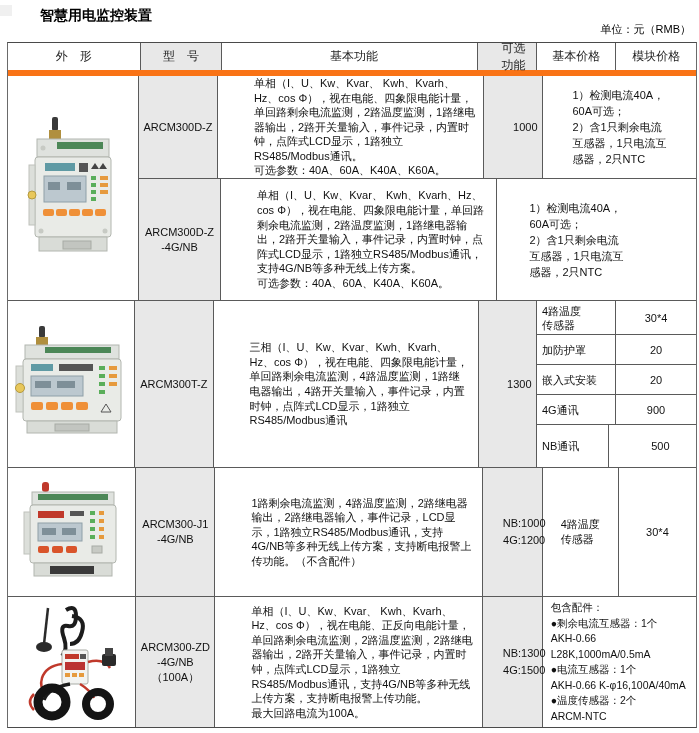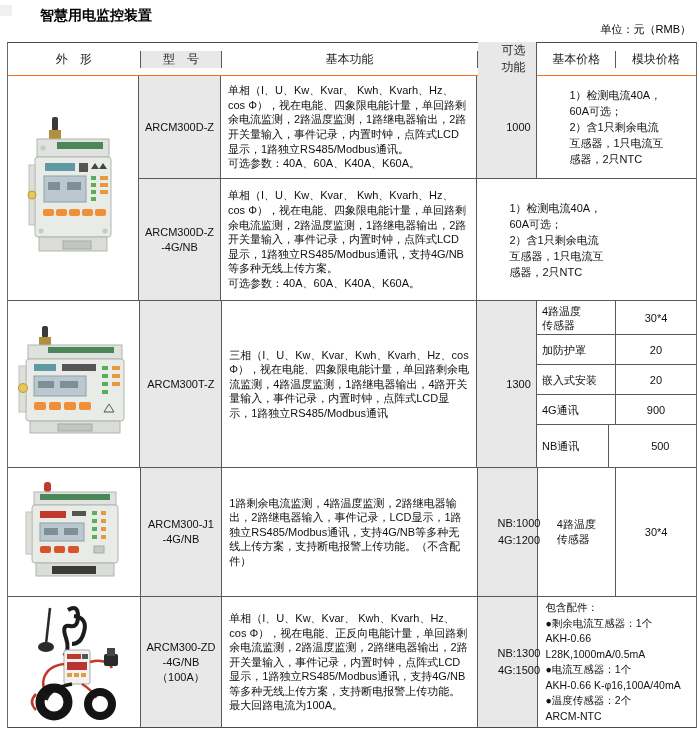--- a/index.html
+++ b/index.html
@@ -10,43 +10,43 @@
 
   .titlebar { position: absolute; left: 40px; top: 7px; font-size: 14px; font-weight: bold; color: #000; }
   .unitlabel { position: absolute; right: 8px; top: 22px; font-size: 11px; color: #000; }
 
   .tbl { position: absolute; left: 7px; top: 42px; width: 690px;
     border-top: 1px solid #4a4a4a; border-bottom: 1px solid #4a4a4a;
     border-left: 1px solid #6a6a6a; border-right: 1px solid #6a6a6a;
     font-size: 11px; }
 
   .hrow, .drow, .band { display: flex; }
-  .hrow { height: 33px; border-bottom: 1px solid #f97316; align-items: center; }
+  .hrow { height: 33px; border-bottom: 6px solid #f97316; }
   .hcell { display: flex; align-items: center; justify-content: center;
     font-size: 12px; color: #222; border-right: 1px solid #5a5a5a; }
   .hcell:last-child { border-right: none; }
 
   
-  .w0 { width: 133px; } .w1 { width: 82px; } .w2 { width: 256px; }
+  .w0 { width: 133px; } .w1 { width: 82px; } .w2 { width: 256px; padding-left: 9px; }
   .w3 { width: 60px; padding-left: 24px; }  .w4 { width: 79px; } .w5 { width: 80px; }
   .w45 { width: 159px; } 
 
   .gray { background: #e8e8e8; }
 
   .band { border-bottom: 1px solid #5a5a5a; }
   .band:last-child { border-bottom: none; }
 
   .cell { border-right: 1px solid #5a5a5a; display: flex; align-items: center; justify-content: center; }
   .cell.last { border-right: none; }
 
   .photo-cell { background: #fff; }
   .model { text-align: center; white-space: pre-line; line-height: 15px; }
   .funcs { display: block; padding: 6px 7px; line-height: 14.6px; white-space: pre-line;
     align-self: center; text-align: left; overflow: hidden; }
-  .funcs-wrap { display: flex; align-items: center; }
+  .funcs-wrap { display: flex; align-items: center; margin-left: 20px; }
   .optional { text-align: center; white-space: pre-line; line-height: 17px; }
   .pricenote { display: block; padding: 6px 8px; line-height: 16px; white-space: pre-line; text-align: left; }
   .pricenote.small { font-size: 10.5px; line-height: 15.5px; }
 
   .stack { display: flex; flex-direction: column; width: 557px; }
   .stack .drow { border-bottom: 1px solid #5a5a5a; }
   .stack .drow:last-child { border-bottom: none; }
 
   .h-r1 { height: 103px; } .h-r2 { height: 121px; }
   .h-r3 { height: 167px; } .h-r4 { height: 129px; } .h-r5 { height: 130px; }

